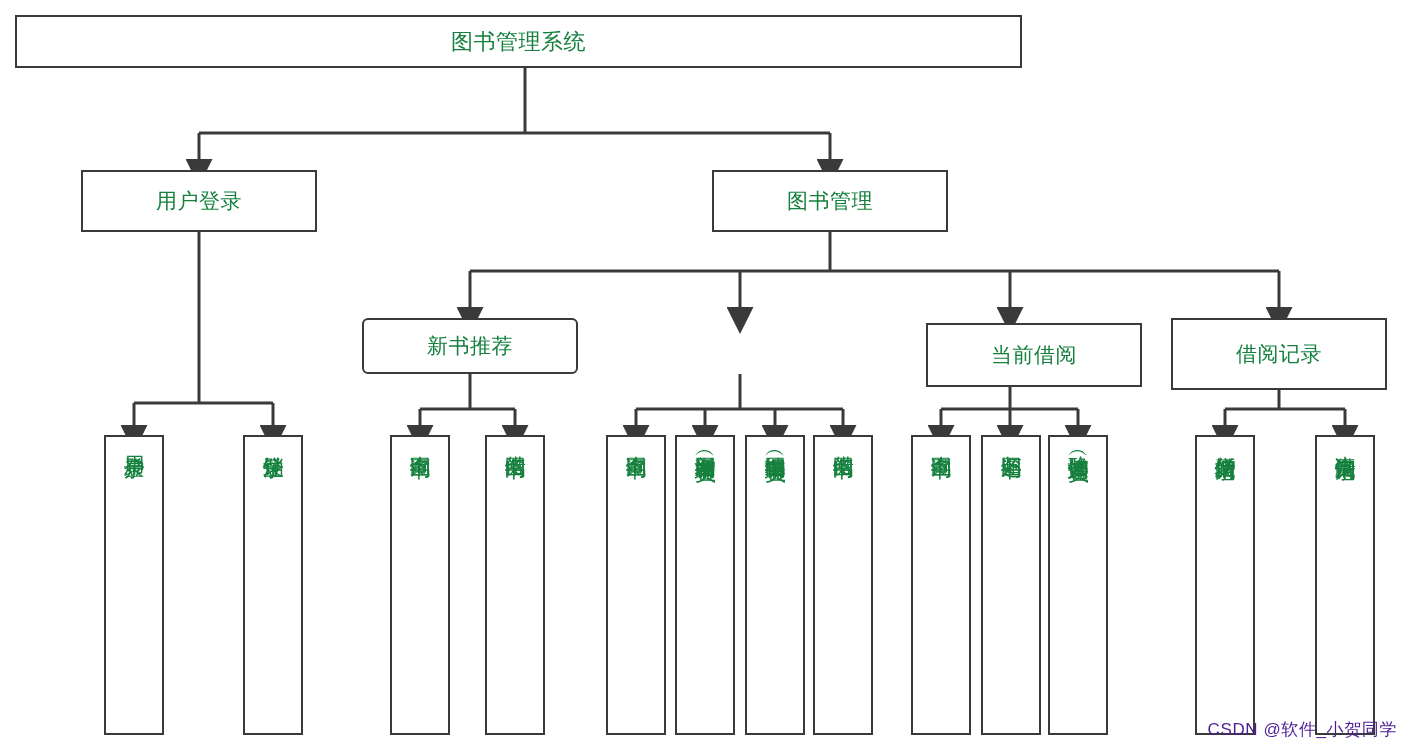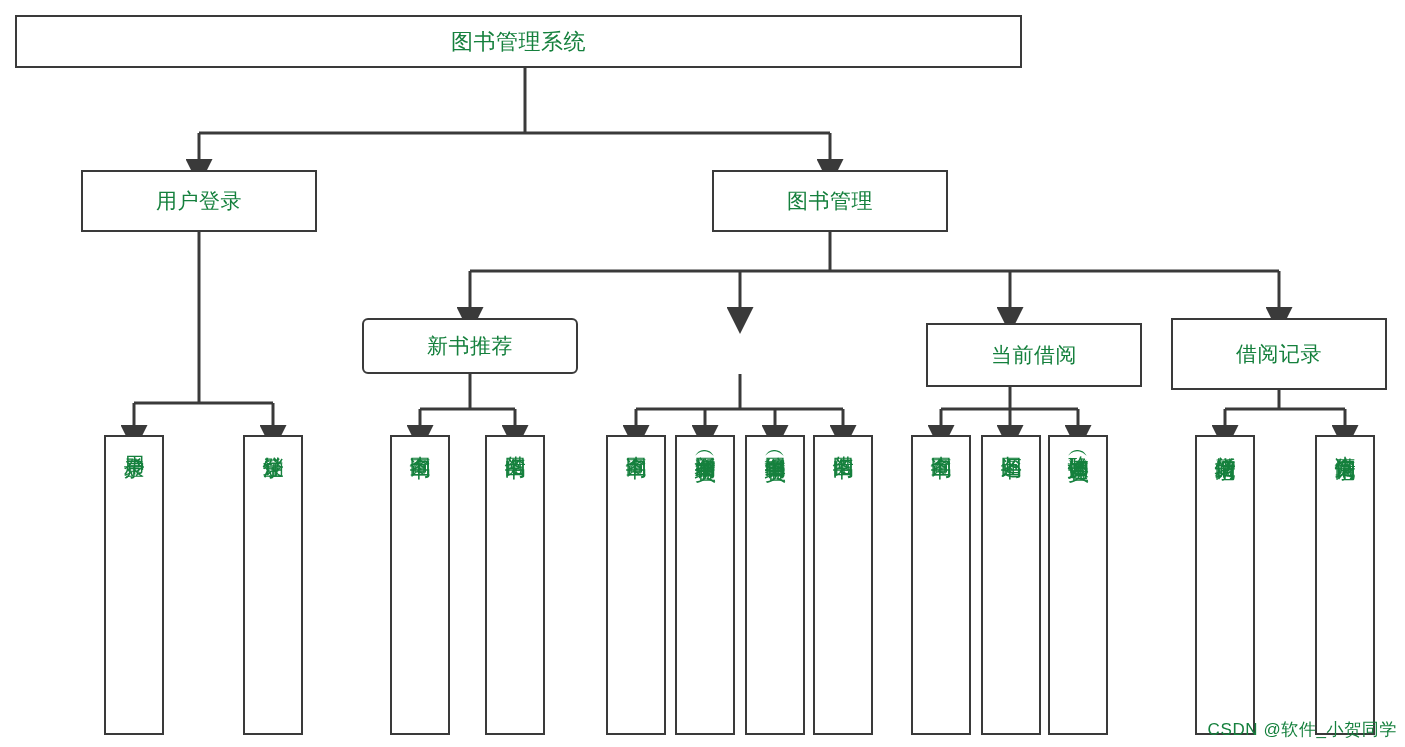--- a/index.html
+++ b/index.html
@@ -55,21 +55,21 @@
     line-height: 1.06;
     letter-spacing: 1px;
     white-space: nowrap;
     margin: 0 auto;
   }
   .wm {
     position: absolute;
     right: 8px;
     bottom: 6px;
     font-size: 17px;
-    color: #15803d;
+    color: #4c1d95;
     letter-spacing: 0.6px;
     z-index: 5;
     white-space: nowrap;
   }
 </style>
 </head>
 <body>
 
 <div id="canvas">
 

